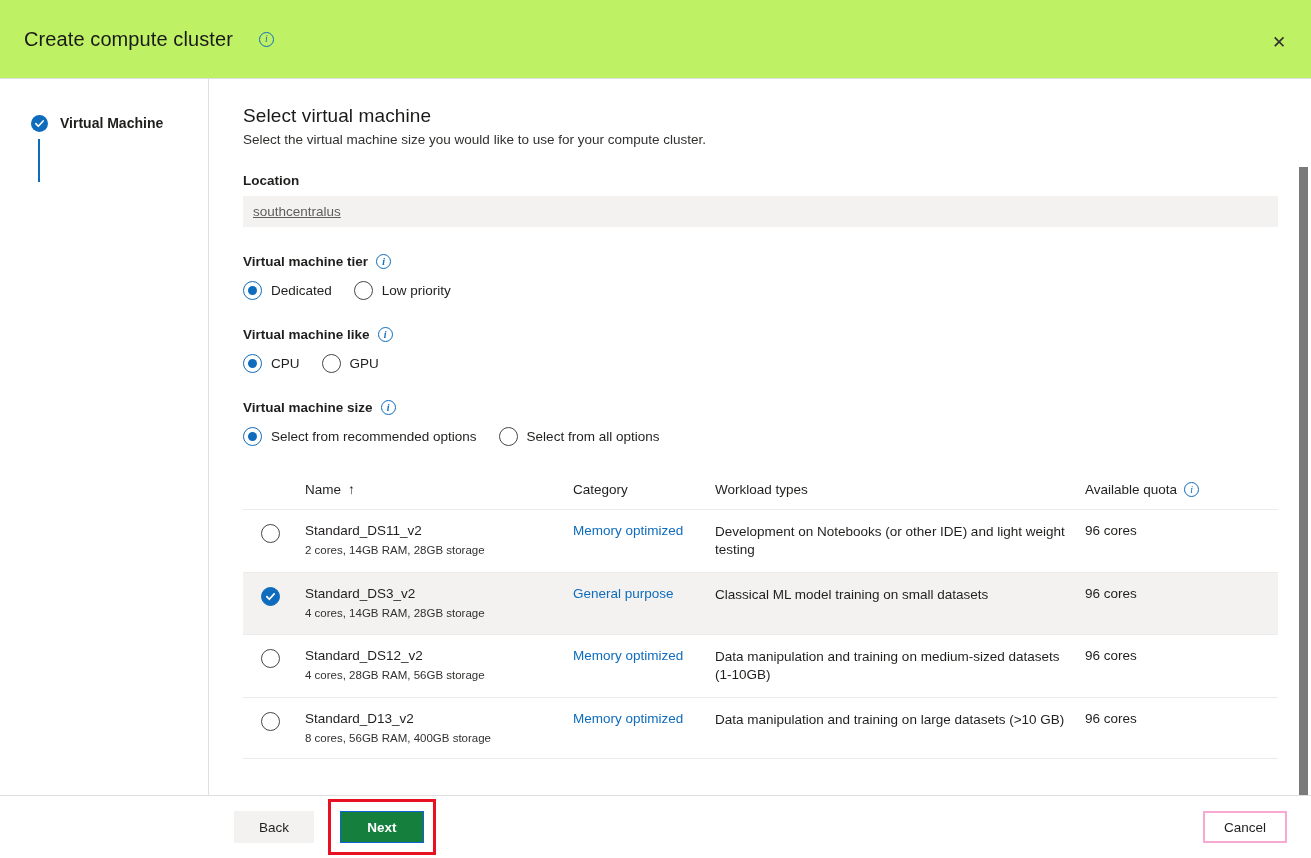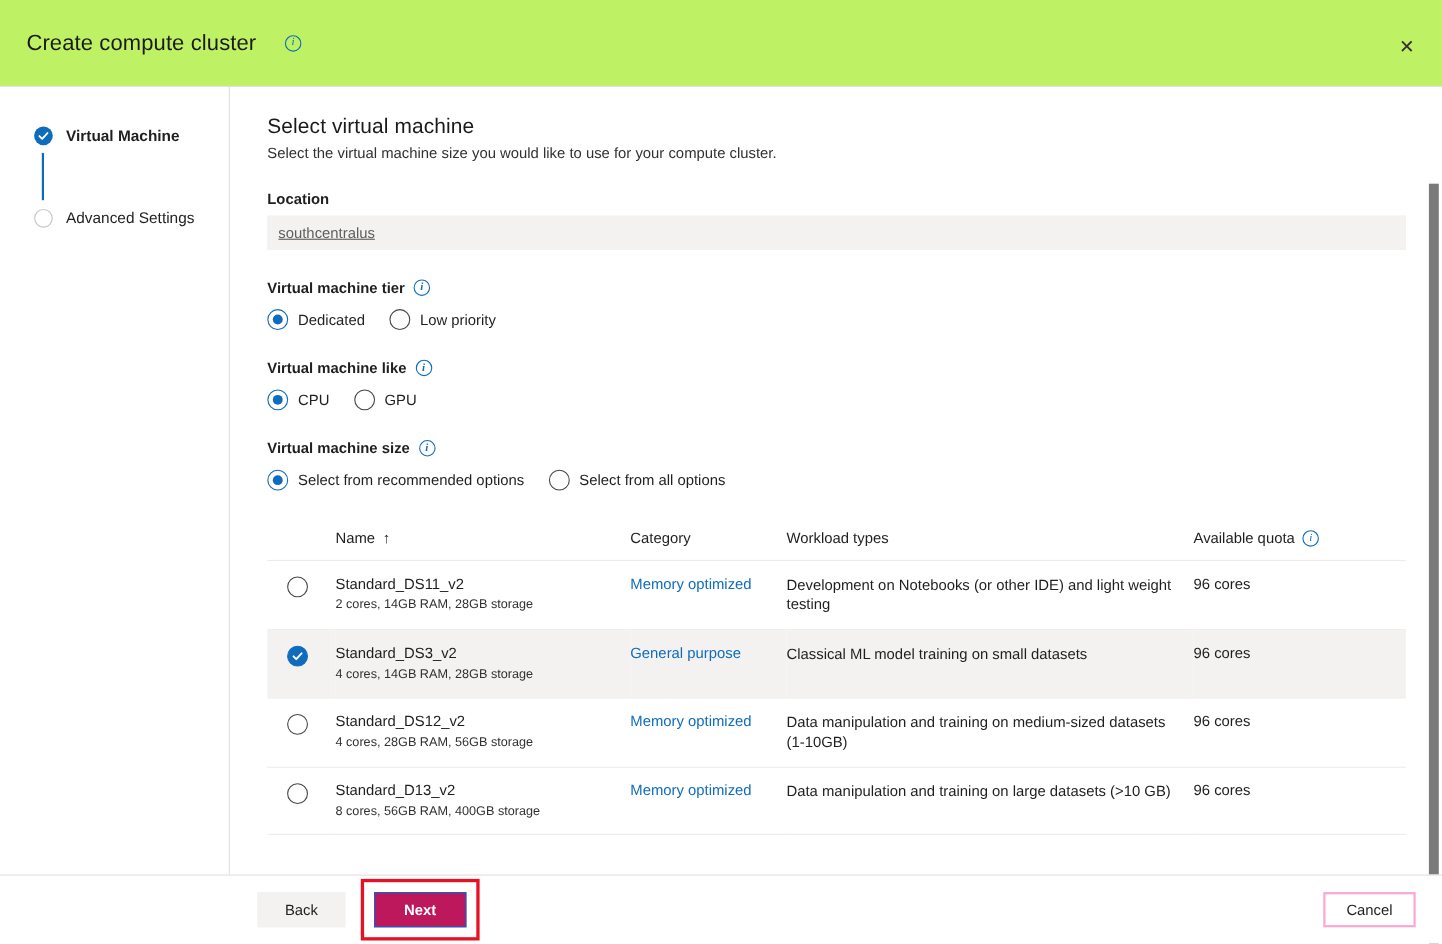--- a/index.html
+++ b/index.html
@@ -277,21 +277,21 @@
     color: #201f1e;
   }
   .next-wrap {
     position: relative;
     margin-left: 14px;
     padding: 9px;
     border: 3px solid #e81123;
     display: inline-flex;
   }
   .btn-next {
-    background: #be185d;
+    background: #15803d;
     border: 1px solid #0f62d4;
     color: #ffffff;
     font-weight: bold;
     min-width: 84px;
   }
   .btn-cancel {
     background: #ffffff;
     border: 2px solid #f9a8d4;
     color: #201f1e;
     margin-left: auto;
@@ -334,24 +334,20 @@
     <div class="nav">
       <div class="nav-item">
         <span class="nav-bullet done">
           <svg viewBox="0 0 12 12" fill="none" stroke="currentColor" stroke-width="1.8" stroke-linecap="round" stroke-linejoin="round">
               <path d="M2 6.2 L4.7 9 L10 3.2"></path>
             </svg>
         </span>
         <span class="nav-label active">Virtual Machine</span>
       </div>
       <div class="nav-connector"></div>
-      <div class="nav-item">
-        <span class="nav-bullet todo"></span>
-        <span class="nav-label">Advanced Settings</span>
-      </div>
     </div>
 
     <div class="content">
 
       <div class="sect-title">Select virtual machine</div>
       <div class="sect-sub">Select the virtual machine size you would like to use for your compute cluster.</div>
 
       <div class="field-label">
         <span>Location</span>
       </div>

